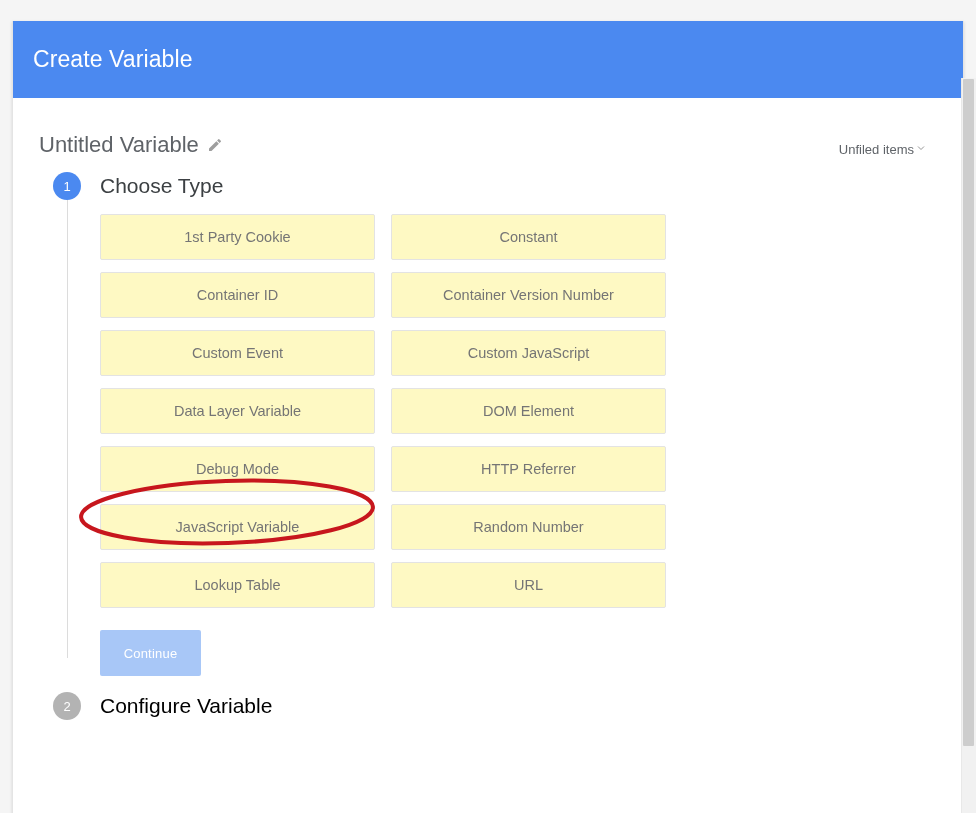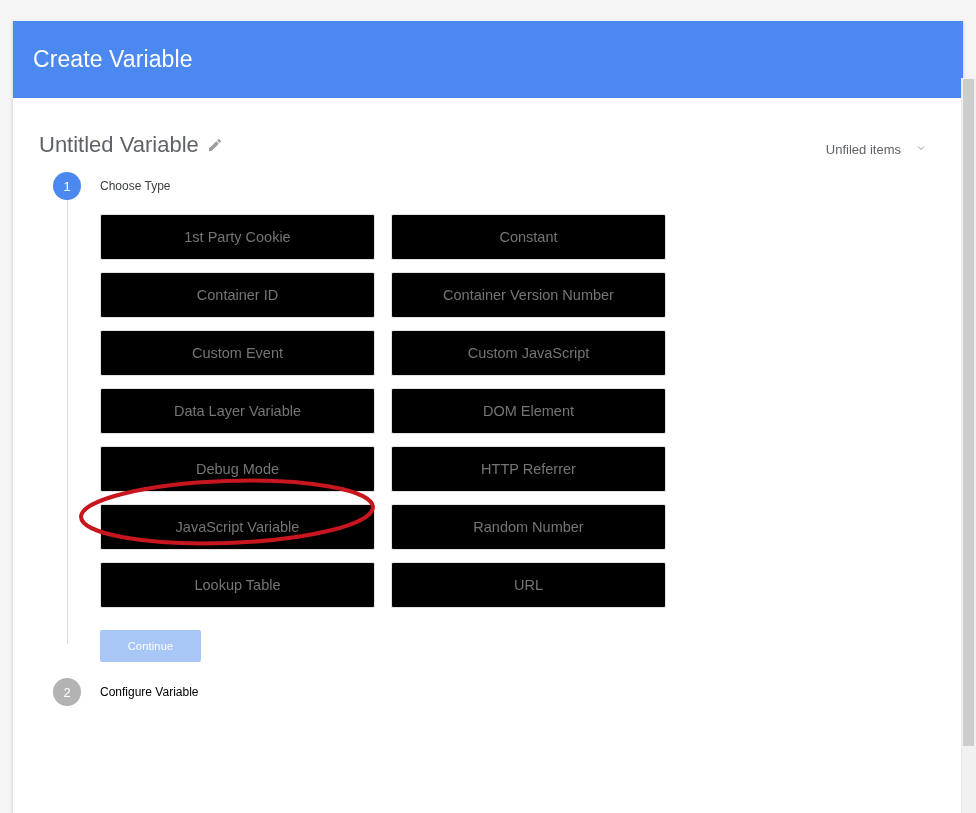--- a/index.html
+++ b/index.html
@@ -80,21 +80,21 @@
     font-size: 22px;
     color: #5f6368;
     font-weight: 400;
   }
   .edit-icon { display: inline-flex; align-items: center; cursor: pointer; }
   .edit-icon svg { display: block; }
 
   .folder-select {
     display: inline-flex;
     align-items: center;
-    gap: 14px;
+    gap: 1px;
     margin-top: 10px;
     font-size: 13px;
     color: #5f6368;
     cursor: pointer;
     user-select: none;
   }
   .chev { display: inline-block; }
 
   
   .steps { position: relative; padding: 14px 0 0 0; }
@@ -120,61 +120,61 @@
     display: flex; align-items: center; justify-content: center;
     font-size: 13px;
     color: #ffffff;
     flex: 0 0 auto;
     z-index: 2;
   }
   .step-bullet.active { background: #4b89f0; }
   .step-bullet.inactive { background: #b3b3b3; }
 
   .step-label {
-    font-size: 12px;
+    font-size: 21px;
     color: #3c4043;
     margin-left: 19px;
     line-height: 28px;
   }
   .step-label.muted { color: #000000; }
 
   
   .type-section { padding-left: 79px; padding-top: 14px; }
   .type-grid {
     display: grid;
     grid-template-columns: 275px 275px;
     column-gap: 16px;
     row-gap: 12px;
     width: 566px;
   }
   .type-btn {
     height: 46px;
     border: 1px solid #e3e3e3;
     border-radius: 2px;
-    background: #000000;
+    background: #fef9c3;
     color: #757575;
     font-size: 14.5px;
     font-family: "Liberation Sans", sans-serif;
     display: flex;
     align-items: center;
     justify-content: center;
     cursor: pointer;
     padding: 0 6px;
     text-align: center;
   }
 
   .continue-wrap { padding-left: 79px; padding-top: 22px; }
   .continue-btn {
     background: #a8c7f7;
     color: #ffffff;
     border: none;
     border-radius: 2px;
-    font-size: 11px;
+    font-size: 13px;
     font-family: "Liberation Sans", sans-serif;
-    height: 32px;
+    height: 46px;
     width: 101px;
     cursor: default;
     letter-spacing: .2px;
   }
 
   .step2-wrap { padding-top: 16px; }
 
   
   .annotation {
     position: absolute;

